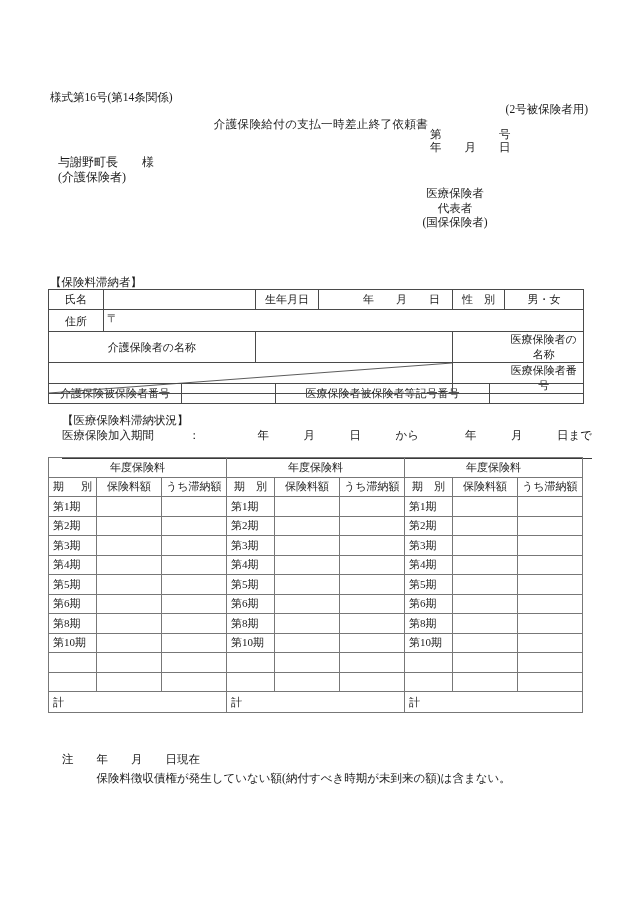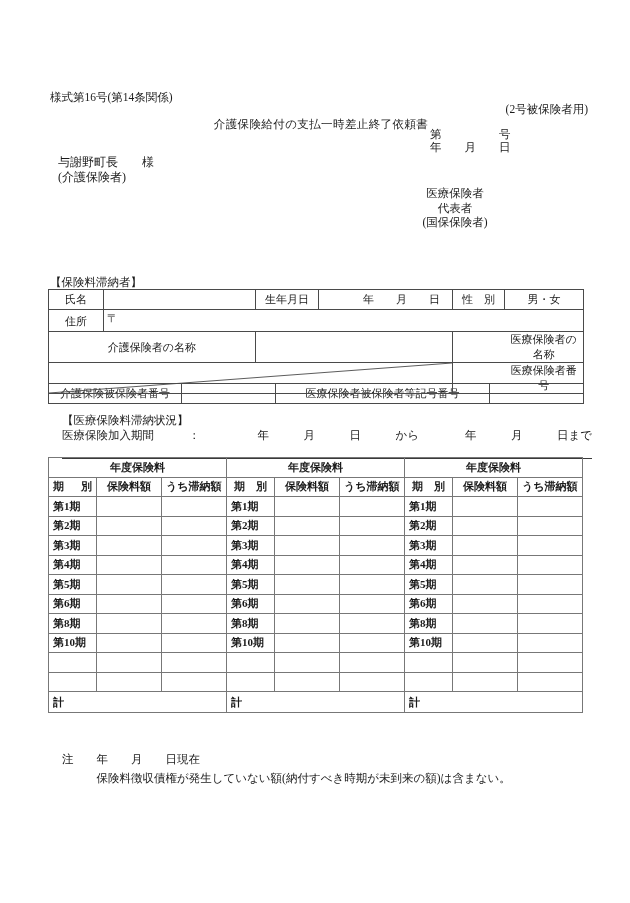--- a/index.html
+++ b/index.html
@@ -146,21 +146,20 @@
   }
 
   
   .prem-table {
     position: absolute;
     left: 48px;
     top: 457px;
     width: 535px;
     font-size: 11px;
     border: 1.8px solid #1a1a1a;
-    font-weight: bold;
   }
   .prem-table td {
     border: 0.8px solid #777777;
     height: 18.5px;
     padding: 0 4px;
     vertical-align: middle;
     white-space: nowrap;
   }
   .prem-table td.grp-start {
     border-left: 1.8px solid #1a1a1a;

